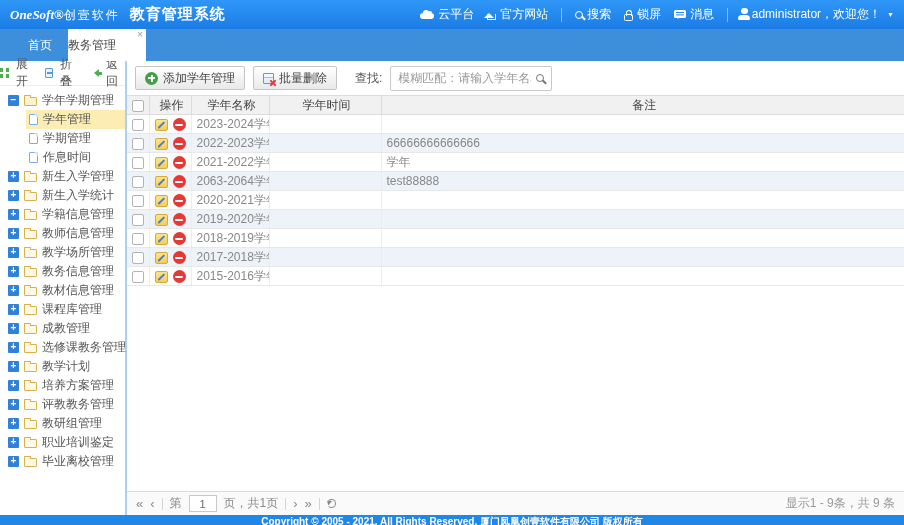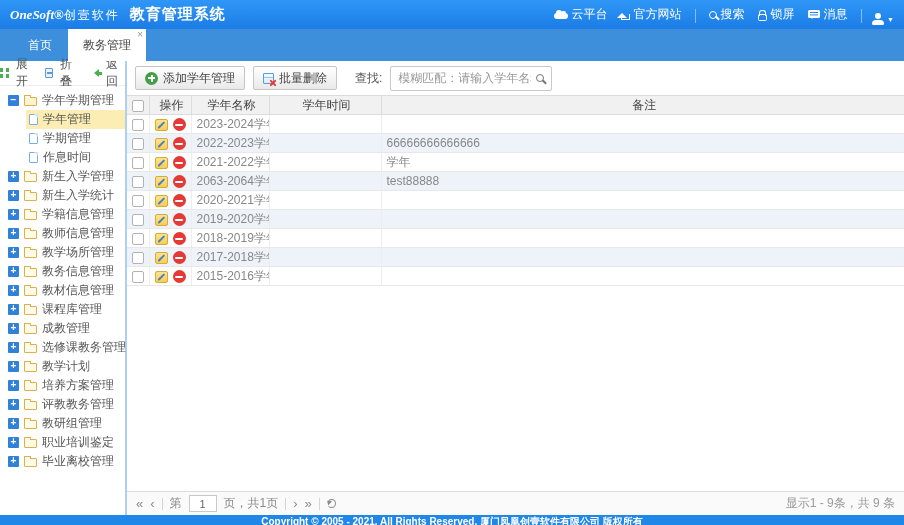--- a/index.html
+++ b/index.html
@@ -6,21 +6,21 @@
   html,body { width:904px; height:525px; overflow:hidden;
     font-family:"Liberation Sans","DejaVu Sans",sans-serif; font-size:12px; background:#fff; }
 
   
   .header { height:29px; background:linear-gradient(180deg,#2f97f7,#1b7ce5);
     display:flex; align-items:center; color:#fff; padding:0 10px; }
   .logo { display:flex; flex-direction:row; line-height:1; margin-right:10px; cursor:pointer; }
   .logo .brand { font-style:italic; font-weight:bold; font-size:13px; font-family:"Liberation Serif","DejaVu Serif",serif; }
   .logo .sub { font-size:12px; letter-spacing:2px; margin-top:1px; }
   .app-title { font-size:15px; font-weight:bold; letter-spacing:1px; }
-  .hmenu { margin-left:auto; display:flex; align-items:flex-end; gap:13px; font-size:12px; }
+  .hmenu { margin-left:auto; display:flex; align-items:center; gap:13px; font-size:12px; }
   .hitem { display:flex; align-items:center; gap:4px; cursor:pointer; white-space:nowrap; }
   .hdiv { width:1px; height:14px; background:rgba(255,255,255,.45); }
   .caret { font-size:7px; margin-left:2px; }
 
   
   .ic-cloud{width:14px;height:6px;background:#fff;border-radius:3px;position:relative;display:inline-block;margin-top:3px}
   .ic-cloud::before{content:"";position:absolute;left:2.5px;top:-3.5px;width:6px;height:6px;background:#fff;border-radius:50%}
   .ic-cloud::after{content:"";position:absolute;left:7.5px;top:-2.5px;width:4.5px;height:4.5px;background:#fff;border-radius:50%}
   .ic-home{width:9px;height:6px;border:1.2px solid #fff;border-top:none;position:relative;display:inline-block;margin-top:5px}
   .ic-home::before{content:"";position:absolute;left:-4.2px;top:-6.5px;border:5.5px solid transparent;border-bottom:5px solid #fff}
@@ -30,21 +30,21 @@
   .ic-lock::before{content:"";position:absolute;left:.8px;top:-4.6px;width:4.4px;height:4.5px;border:1.3px solid #fff;border-bottom:none;border-radius:3px 3px 0 0}
   .ic-msg{width:12px;height:8px;background:#fff;border-radius:1.5px;position:relative;display:inline-block;margin-top:-2px}
   .ic-msg::before{content:"";position:absolute;left:2px;top:2.5px;width:8px;height:1.2px;background:#2a86e8;box-shadow:0 2.4px #2a86e8}
   .ic-msg::after{content:"";position:absolute;left:2px;bottom:-3.5px;border:2.8px solid transparent;border-top:3.2px solid #fff}
   .ic-user{width:6.5px;height:6.5px;background:#fff;border-radius:50%;position:relative;display:inline-block;margin-top:-7px}
   .ic-user::after{content:"";position:absolute;left:-2.8px;top:7px;width:12px;height:5.5px;background:#fff;border-radius:6px 6px 2px 2px}
 
   
   .tabbar { height:32px; background:#3d8edb; display:flex; align-items:stretch; padding-left:12px; }
   .tab-home { color:#fff; width:56px; display:flex; align-items:center; justify-content:center; cursor:pointer; }
-  .tab-active { background:#fff; color:#444; width:78px; display:flex; align-items:center; justify-content:center; position:relative; cursor:pointer; }
+  .tab-active { background:#fff; color:#444; width:78px; display:flex; align-items:center; position:relative; cursor:pointer; }
   .tab-close { position:absolute; top:1px; right:3px; font-size:10px; color:#999; line-height:10px; cursor:pointer; }
 
   
   .main { height:454px; display:flex; }
 
   
   .sidebar { width:127px; border-right:2px solid #abd0f4; background:#fff; flex-shrink:0; }
   .stoolbar { height:25px; display:flex; align-items:center; justify-content:center; gap:11px; color:#555; border-bottom:1px solid #ededed; }
   .stool { display:flex; align-items:center; gap:7px; cursor:pointer; }
   .ic-expand{width:4px;height:4px;background:#4caf50;box-shadow:6px 0 #4caf50,0 6px #4caf50,6px 6px #4caf50;display:inline-block;margin-right:6px;margin-bottom:6px}
@@ -142,20 +142,21 @@
       <span class="ic-lock"></span>
       <span>锁屏</span>
     </div>
     <div class="hitem">
       <span class="ic-msg"></span>
       <span>消息</span>
     </div>
     <div class="hdiv"></div>
     <div class="hitem">
       <span class="ic-user"></span>
+      <span>administrator，欢迎您！</span>
       <span class="caret">▼</span>
     </div>
   </div>
 </div>
 
 <div class="tabbar">
   <div class="tab-home">
     <span>首页</span>
   </div>
   <div class="tab-active">

